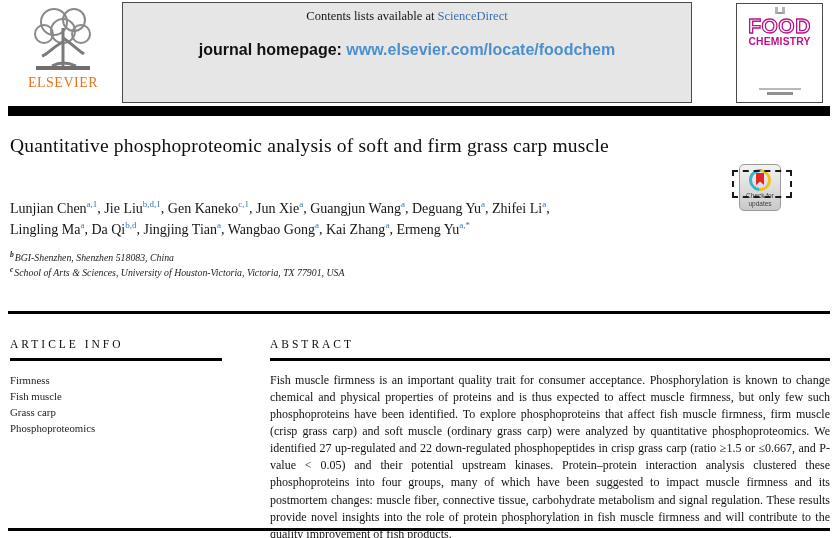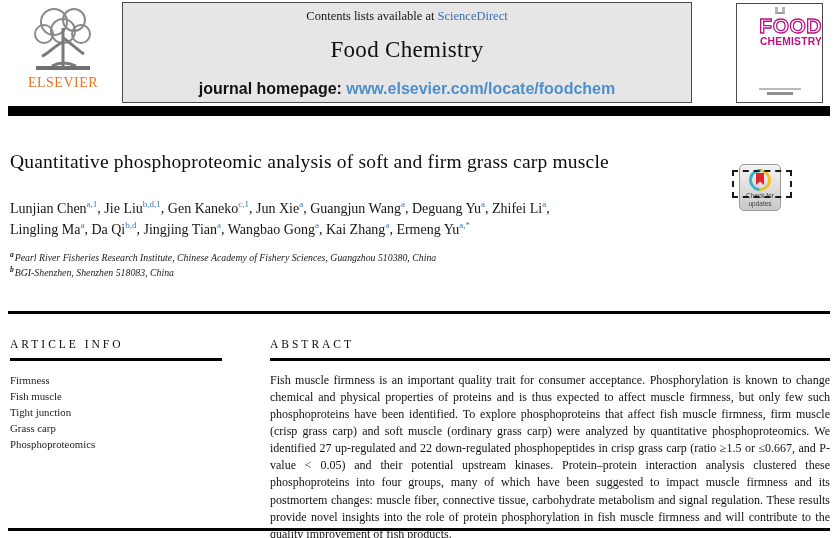--- a/index.html
+++ b/index.html
@@ -36,21 +36,21 @@
   .journal-title { margin-top: 13px; font-size: 23px; color: #0f0f0f; letter-spacing: 0.3px; }
   .homepage-line {
     margin-top: 17px;
     font-family: "Liberation Sans", sans-serif;
     font-size: 16px; font-weight: bold; color: #111;
   }
   .link-home { color: #4d8fcc; font-weight: bold; text-decoration: none; cursor: pointer; }
 
   .cover-box {
     position: absolute; left: 736px; top: 3px; width: 87px; height: 100px;
-    background: #fff; border: 1px solid #4a4a4a; text-align: right;
+    background: #fff; border: 1px solid #4a4a4a; text-align: center;
   }
   .cover-mark {
     width: 10px; height: 7px; margin: 3px auto 2px auto;
     border-bottom: 2px solid #9a9a9a; border-left: 3px solid #b5b5b5; border-right: 3px solid #b5b5b5;
   }
   .cover-food {
     font-family: "Liberation Sans", sans-serif;
     font-size: 21px; font-weight: bold; letter-spacing: 0.5px; line-height: 0.95;
     color: #fff; -webkit-text-stroke: 1.3px #bb1287; text-stroke: 1.3px #bb1287;
   }
@@ -60,21 +60,21 @@
     color: #bb1287; line-height: 1.1;
   }
   .cover-foot { position: absolute; left: 0; right: 0; bottom: 7px; }
   .cover-foot .l1 { width: 42px; height: 2px; background: #b9b9b9; margin: 0 auto 2px auto; }
   .cover-foot .l2 { width: 26px; height: 3px; background: #8f8f8f; margin: 0 auto; }
 
   .black-bar { position: absolute; left: 8px; top: 106px; width: 822px; height: 10px; background: #000; }
 
   
   .title {
-    position: absolute; left: 10px; top: 151px; width: 720px;
+    position: absolute; left: 10px; top: 135px; width: 720px;
     font-size: 19.5px; color: #0d0d0d; letter-spacing: 0.2px;
   }
   .crossmark-badge {
     position: absolute; left: 739px; top: 164px; width: 42px; height: 47px;
     background: linear-gradient(#f2f2f2, #c9c9c9);
     border: 1px solid #9b9b9b; border-radius: 5px;
     text-align: center; cursor: pointer;
   }
   .cm-iconwrap { position: relative; width: 22px; height: 22px; margin: 4px auto 1px auto; }
   .cm-ring {
@@ -147,21 +147,20 @@
         <path d="M39 34 C48 40 54 46 60 50"></path>
         <path d="M28 62 Q39 56 52 62"></path>
       </g>
       <path d="M12 64 H66" stroke="#6f6f6f" stroke-width="4" fill="none"></path>
     </svg>
     <div class="elsevier-word">ELSEVIER</div>
   </div>
 
   <div class="header-box">
     <div class="contents-line"><span>Contents lists available at </span><a class="link-sd">ScienceDirect</a></div>
-    <div class="journal-title">Food Chemistry</div>
     <div class="homepage-line"><span>journal homepage: </span><a class="link-home">www.elsevier.com/locate/foodchem</a></div>
   </div>
 
   <div class="cover-box">
     <div class="cover-mark"></div>
     <div class="cover-food">FOOD</div>
     <div class="cover-chem">CHEMISTRY</div>
     <div class="cover-foot">
         <div class="l1"></div>
         <div class="l2"></div>
@@ -182,34 +181,33 @@
       <div>updates</div>
     </div>
   </div>
   <div class="dash-rect"></div>
 
   <div class="authors">
     <span><span>Lunjian Chen</span><sup>a,1</sup><span>, </span></span><span><span>Jie Liu</span><sup>b,d,1</sup><span>, </span></span><span><span>Gen Kaneko</span><sup>c,1</sup><span>, </span></span><span><span>Jun Xie</span><sup>a</sup><span>, </span></span><span><span>Guangjun Wang</span><sup>a</sup><span>, </span></span><span><span>Deguang Yu</span><sup>a</sup><span>, </span></span><span><span>Zhifei Li</span><sup>a</sup><span>, </span></span><br><span><span>Lingling Ma</span><sup>a</sup><span>, </span></span><span><span>Da Qi</span><sup>b,d</sup><span>, </span></span><span><span>Jingjing Tian</span><sup>a</sup><span>, </span></span><span><span>Wangbao Gong</span><sup>a</sup><span>, </span></span><span><span>Kai Zhang</span><sup>a</sup><span>, </span></span><span><span>Ermeng Yu</span><sup>a,*</sup></span>
   </div>
 
   <div class="affiliations">
-    <div class="affil"><sup>a</sup><span>Pearl River Fisheries Research Institute, Chinese Academy of Fishery Sciences, Guangzhou 510380, China</span></div>
     <div class="affil"><sup>b</sup><span>BGI-Shenzhen, Shenzhen 518083, China</span></div>
+    <div class="affil"><sup>c</sup><span>School of Arts &amp; Sciences, University of Houston-Victoria, Victoria, TX 77901, USA</span></div>
   </div>
 
   <div class="rule-full-top"></div>
 
   <div class="cols">
     <div class="col-left">
       <div class="sec-heading">ARTICLE INFO</div>
       <div class="sec-rule"></div>
       <div class="keywords">
         <div>Firmness</div>
         <div>Fish muscle</div>
-        <div>Tight junction</div>
         <div>Grass carp</div>
         <div>Phosphoproteomics</div>
       </div>
     </div>
     <div class="col-gap"></div>
     <div class="col-right">
       <div class="sec-heading">ABSTRACT</div>
       <div class="sec-rule"></div>
       <div class="abstract-text">Fish muscle firmness is an important quality trait for consumer acceptance. Phosphorylation is known to change chemical and physical properties of proteins and is thus expected to affect muscle firmness, but only few such phosphoproteins have been identified. To explore phosphoproteins that affect fish muscle firmness, firm muscle (crisp grass carp) and soft muscle (ordinary grass carp) were analyzed by quantitative phosphoproteomics. We identified 27 up-regulated and 22 down-regulated phosphopeptides in crisp grass carp (ratio ≥1.5 or ≤0.667, and P-value &lt; 0.05) and their potential upstream kinases. Protein–protein interaction analysis clustered these phosphoproteins into four groups, many of which have been suggested to impact muscle firmness and its postmortem changes: muscle fiber, connective tissue, carbohydrate metabolism and signal regulation. These results provide novel insights into the role of protein phosphorylation in fish muscle firmness and will contribute to the quality improvement of fish products.</div>
     </div>

